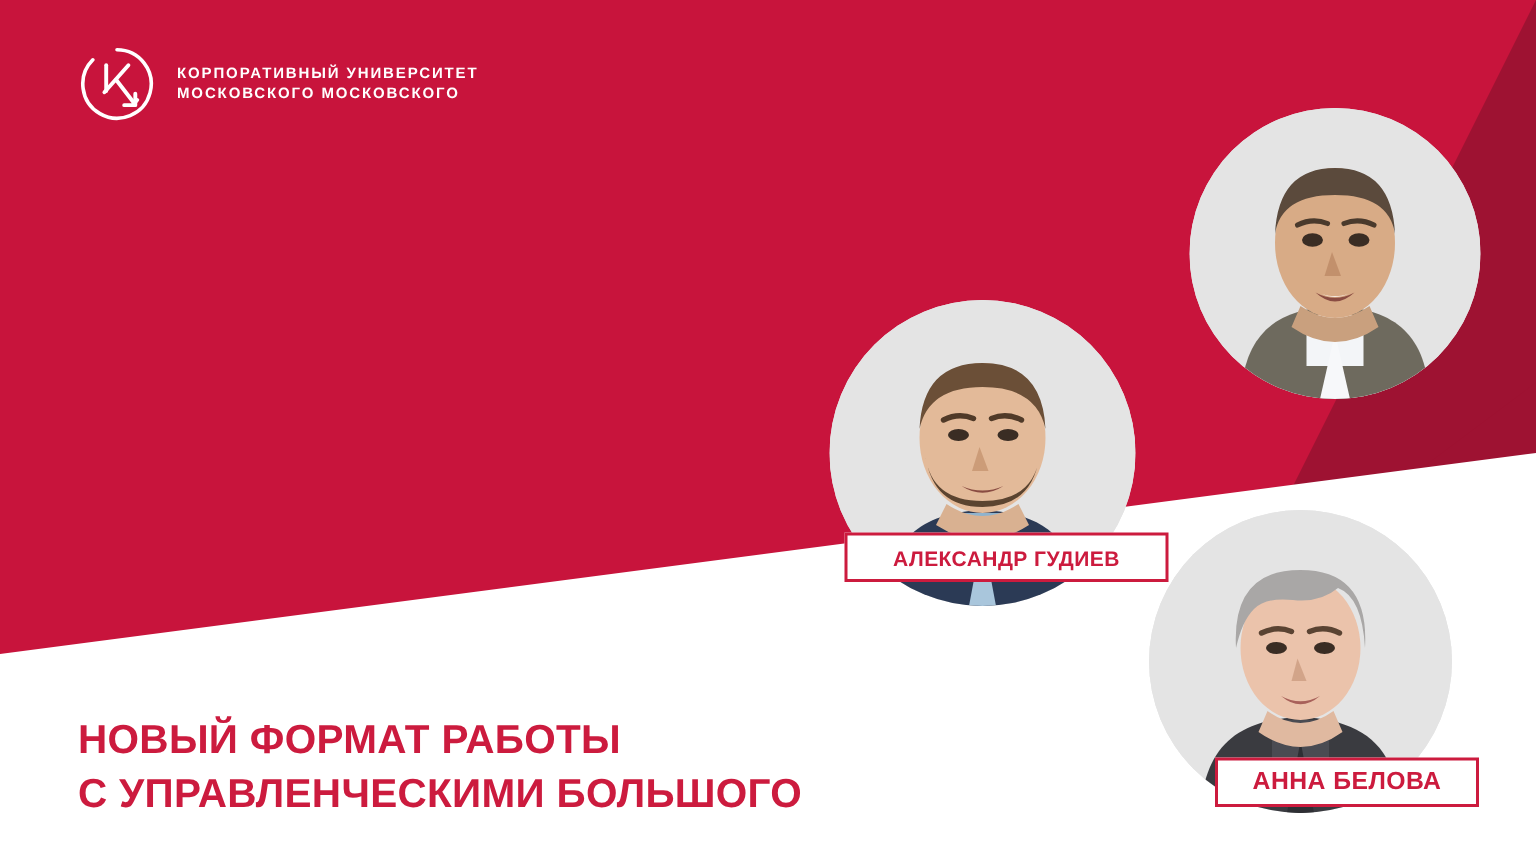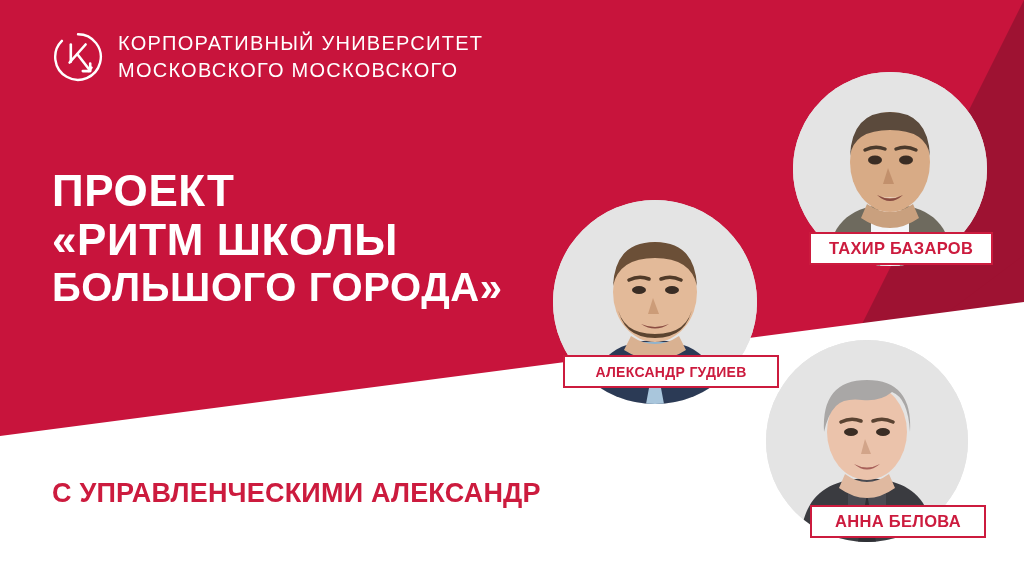--- a/index.html
+++ b/index.html
@@ -40,21 +40,21 @@
     position:absolute;left:0;bottom:0;width:1024px;height:300px;
     background:#FFFFFF;
     clip-path:polygon(0 160px, 1024px 26px, 1024px 300px, 0 300px);
   }
 
   
   .logo{position:absolute;left:52px;top:30px;display:flex;align-items:center;gap:14px;}
   .logo-mark{width:52px;height:52px;flex:0 0 auto;}
   .logo-text{color:#fff;line-height:1.33;}
   .logo-line{
-    font-size:20px;font-weight:400;letter-spacing:1.25px;
+    font-size:10px;font-weight:700;letter-spacing:1.25px;
     white-space:nowrap;
   }
 
   
   .headline{
     position:absolute;left:52px;top:166px;color:#fff;
     font-weight:800;letter-spacing:0.6px;line-height:1.12;
   }
   .hl1{font-size:44px;}
   .hl2{font-size:44px;}
@@ -123,49 +123,44 @@
         <path d="M25.4 23.2 38 39.5" fill="none" stroke="#fff" stroke-width="2.6" stroke-linecap="round"></path>
         <path d="M38.2 32.5v7.6h-7.4" fill="none" stroke="#fff" stroke-width="2.6" stroke-linecap="round" stroke-linejoin="round"></path>
       </svg>
     </span>
     <span class="logo-text">
       <div class="logo-line">КОРПОРАТИВНЫЙ УНИВЕРСИТЕТ</div>
       <div class="logo-line">МОСКОВСКОГО МОСКОВСКОГО</div>
     </span>
   </div>
 
-  <div class="headline">
-    <div class="hl1">ПРОЕКТ</div>
-    <div class="hl2">«РИТМ ШКОЛЫ</div>
-    <div class="hl3">БОЛЬШОГО ГОРОДА»</div>
-  </div>
 
   <div class="subtitle">
-    <div>С УПРАВЛЕНЧЕСКИМИ АЛЕКСАНДР</div>
+    <div>НОВЫЙ ФОРМАТ РАБОТЫ</div>
+    <div>С УПРАВЛЕНЧЕСКИМИ БОЛЬШОГО</div>
   </div>
 
   <div class="portrait p-bazarov">
     <div class="circle">
       <svg class="face" viewBox="0 0 194 194" preserveAspectRatio="xMidYMid slice">
         <rect width="194" height="194" fill="#E4E4E4"></rect>
         <path d="M34 194c2-42 22-60 63-62 41 2 61 20 63 62z" fill="#6E6A5E"></path>
         <path d="M78 138h38v34H78z" fill="#F3F5F8"></path>
         <path d="M97 150l10 44h-20z" fill="#F7F8FA"></path>
         <path d="M74 132q23 16 46 0l6 14q-29 20-58 0z" fill="#C9A07E"></path>
         <ellipse cx="97" cy="90" rx="40" ry="50" fill="#D8AB86"></ellipse>
         <path d="M57 84q2-44 40-44t40 44q-4-26-40-26T57 84z" fill="#5B4A3C"></path>
         <ellipse cx="82" cy="88" rx="7" ry="4.5" fill="#3A2D24"></ellipse>
         <ellipse cx="113" cy="88" rx="7" ry="4.5" fill="#3A2D24"></ellipse>
         <path d="M72 78q10-5 20-1M103 77q10-4 20 1" stroke="#4A3A2C" stroke-width="3.4" fill="none" stroke-linecap="round"></path>
         <path d="M95 96l-5 16h11z" fill="#C2906C"></path>
         <path d="M84 123q13 7 26 0-13 12-26 0z" fill="#8A4C42"></path>
         <path d="M88 124q9 4 18 0-9 3-18 0z" fill="#fff"></path>
       </svg>
     </div>
-    <div class="badge">ТАХИР БАЗАРОВ</div>
   </div>
 
   <div class="portrait p-gudiev">
     <div class="circle">
       <svg class="face" viewBox="0 0 204 204" preserveAspectRatio="xMidYMid slice">
         <rect width="204" height="204" fill="#E4E4E4"></rect>
         <path d="M36 204c3-44 24-62 66-64 42 2 63 20 66 64z" fill="#2B3A55"></path>
         <path d="M82 142h40v36H82z" fill="#8FB3CE"></path>
         <path d="M102 156l9 48H93z" fill="#A9C6DC"></path>
         <path d="M78 136q24 16 48 0l7 14q-31 20-62 0z" fill="#D9B191"></path>

